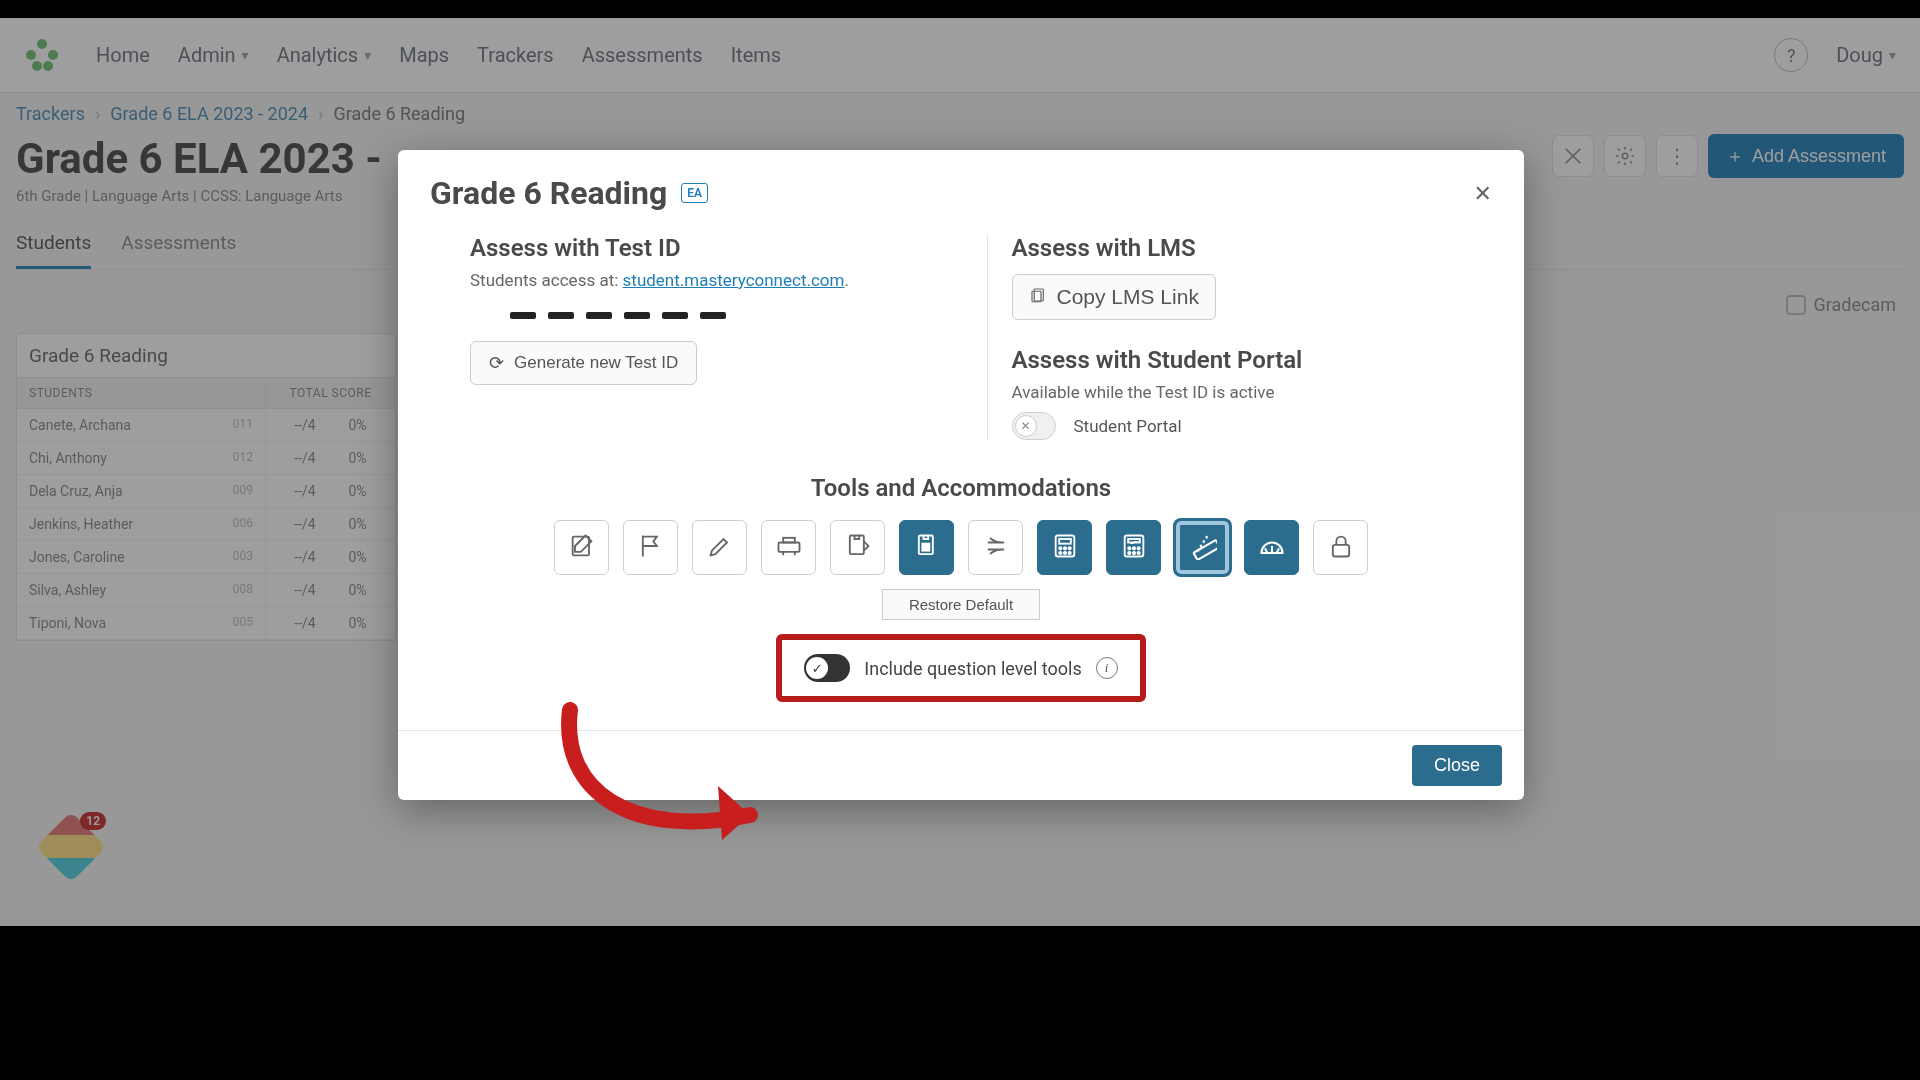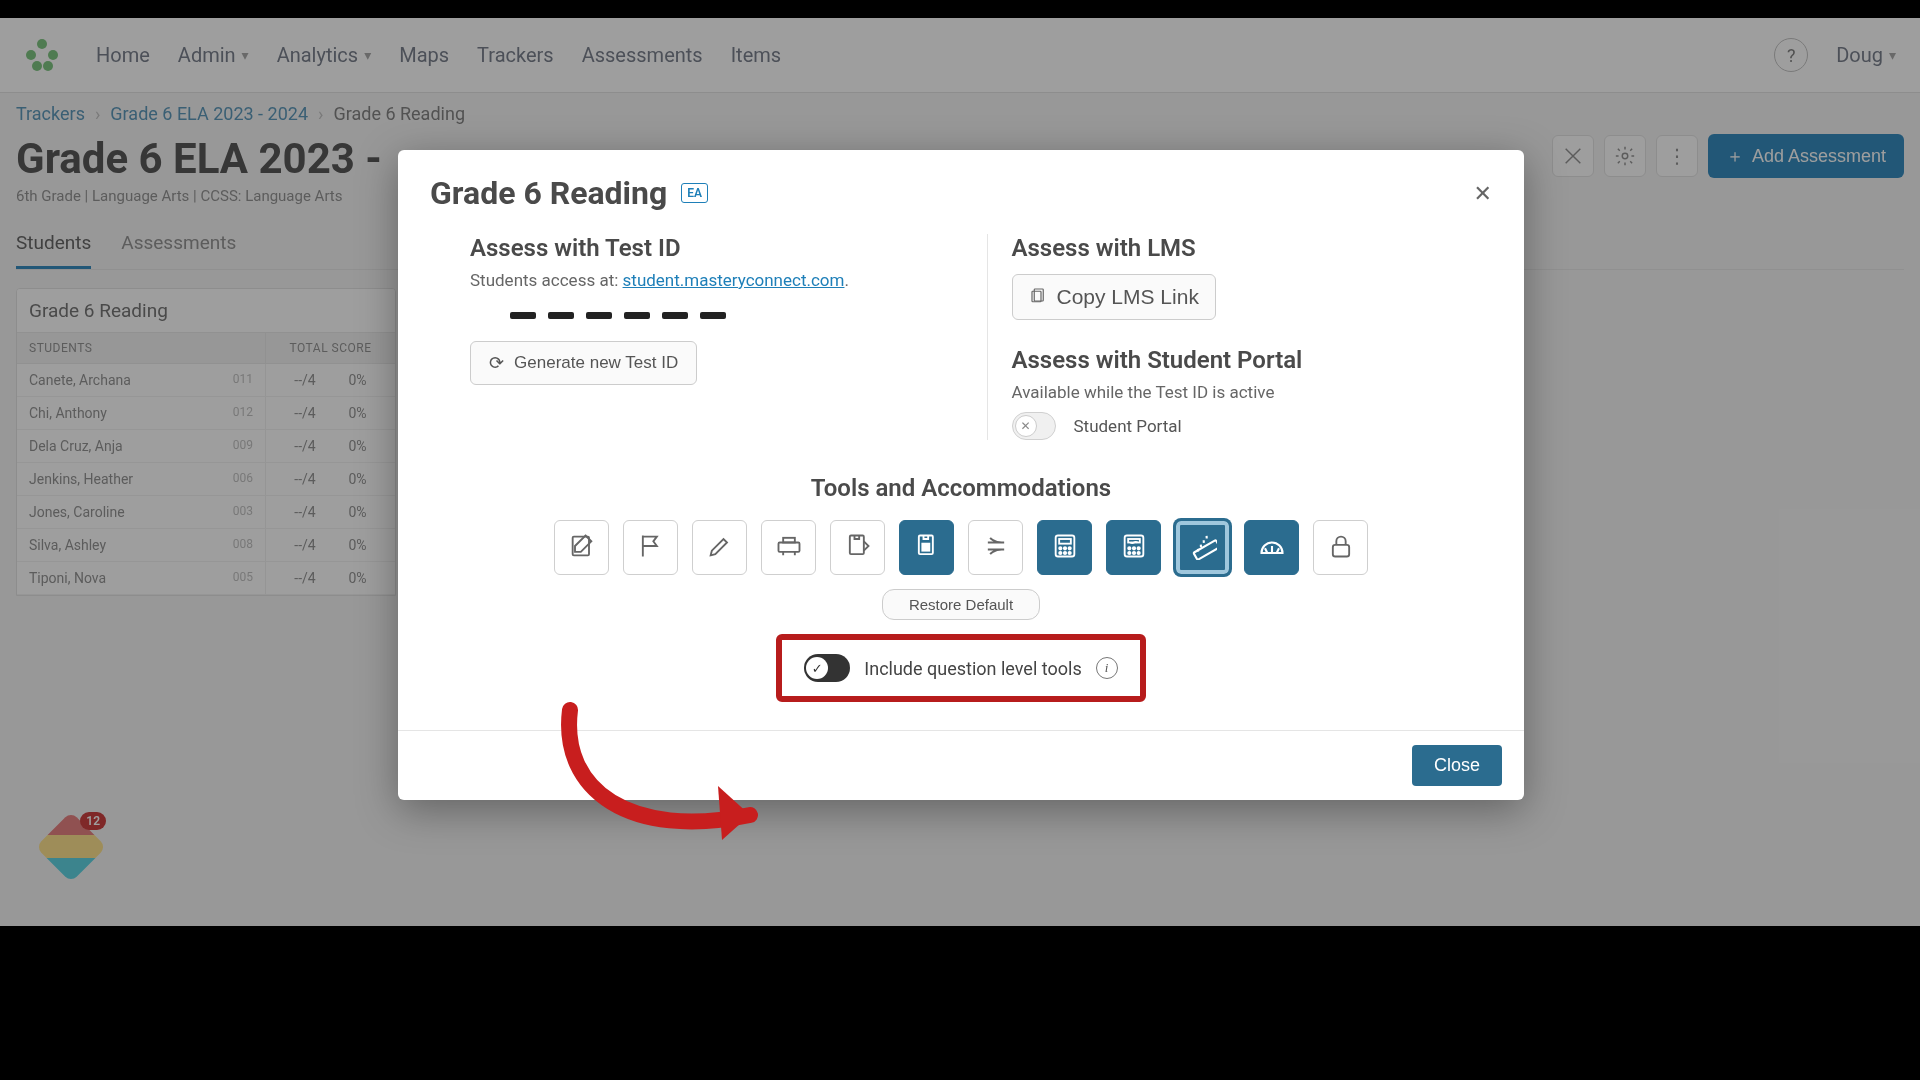--- a/index.html
+++ b/index.html
@@ -150,21 +150,21 @@
   .tools-title{font-size:24px;font-weight:600;color:#4a4a4a;margin-bottom:18px;}
   .tool-row{display:flex;justify-content:center;gap:14px;margin-bottom:14px;}
   .tool{
     width:55px;height:55px;border:1px solid #cfcfcf;border-radius:6px;
     display:flex;align-items:center;justify-content:center;background:#fff;color:#666;
   }
   .tool.active{background:#2b6c8f;color:#fff;border-color:#2b6c8f;}
   .tool.active.sel{box-shadow:0 0 0 2px #2b6c8f, 0 0 0 4px #9fc7dd inset;}
   .tool svg{width:28px;height:28px;}
   .restore-btn{
-    border:1px solid #ccc;background:#fafafa;border-radius:12px;
+    border:1px solid #ccc;background:#fafafa;border-radius:0;
     padding:6px 26px;font-size:15px;color:#555;cursor:pointer;margin-bottom:14px;
   }
   .qlt-wrap{
     display:inline-flex;align-items:center;gap:14px;
     border:6px solid #b71c1c;border-radius:6px;padding:14px 22px;
     background:#fff;
   }
   .toggle-on{
     width:46px;height:28px;border-radius:14px;background:#333;display:flex;align-items:center;justify-content:flex-start;padding:2px;
   }
@@ -256,20 +256,26 @@
         <div class="icon-sq">⋮</div>
         <button class="add-btn">
           <span>＋</span>
           <span>Add Assessment</span>
         </button>
       </div>
     </div>
     <div class="tabs">
       <div class="tab active">Students</div>
       <div class="tab">Assessments</div>
+    </div>
+    <div class="gradecam-row">
+      <div class="gradecam">
+        <div class="gc-box"></div>
+        <span>Gradecam</span>
+      </div>
     </div>
 
     <div class="student-table">
       <div class="st-title">Grade 6 Reading</div>
       <div class="st-head">
         <div class="c1">Students</div>
         <div class="c2">TOTAL SCORE</div>
       </div>
       <div id="st-rows">
           <div class="st-row">

